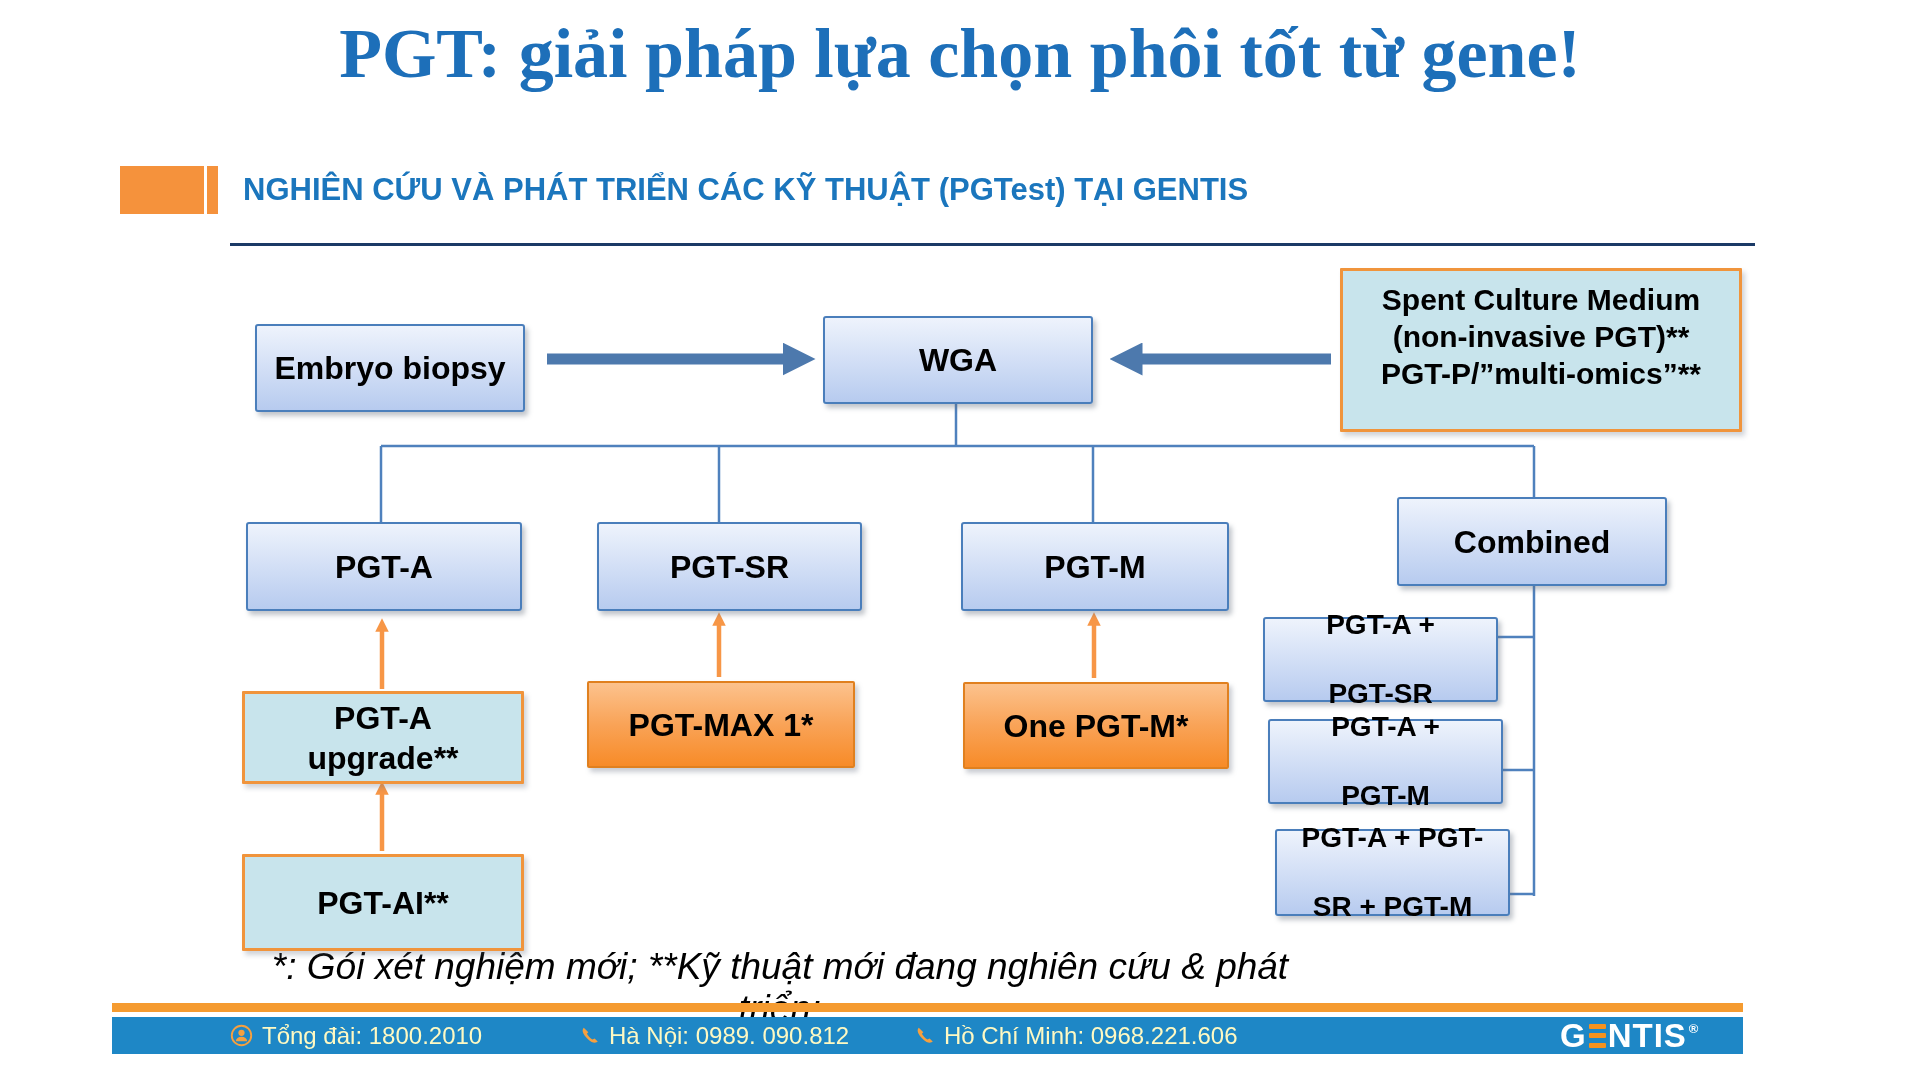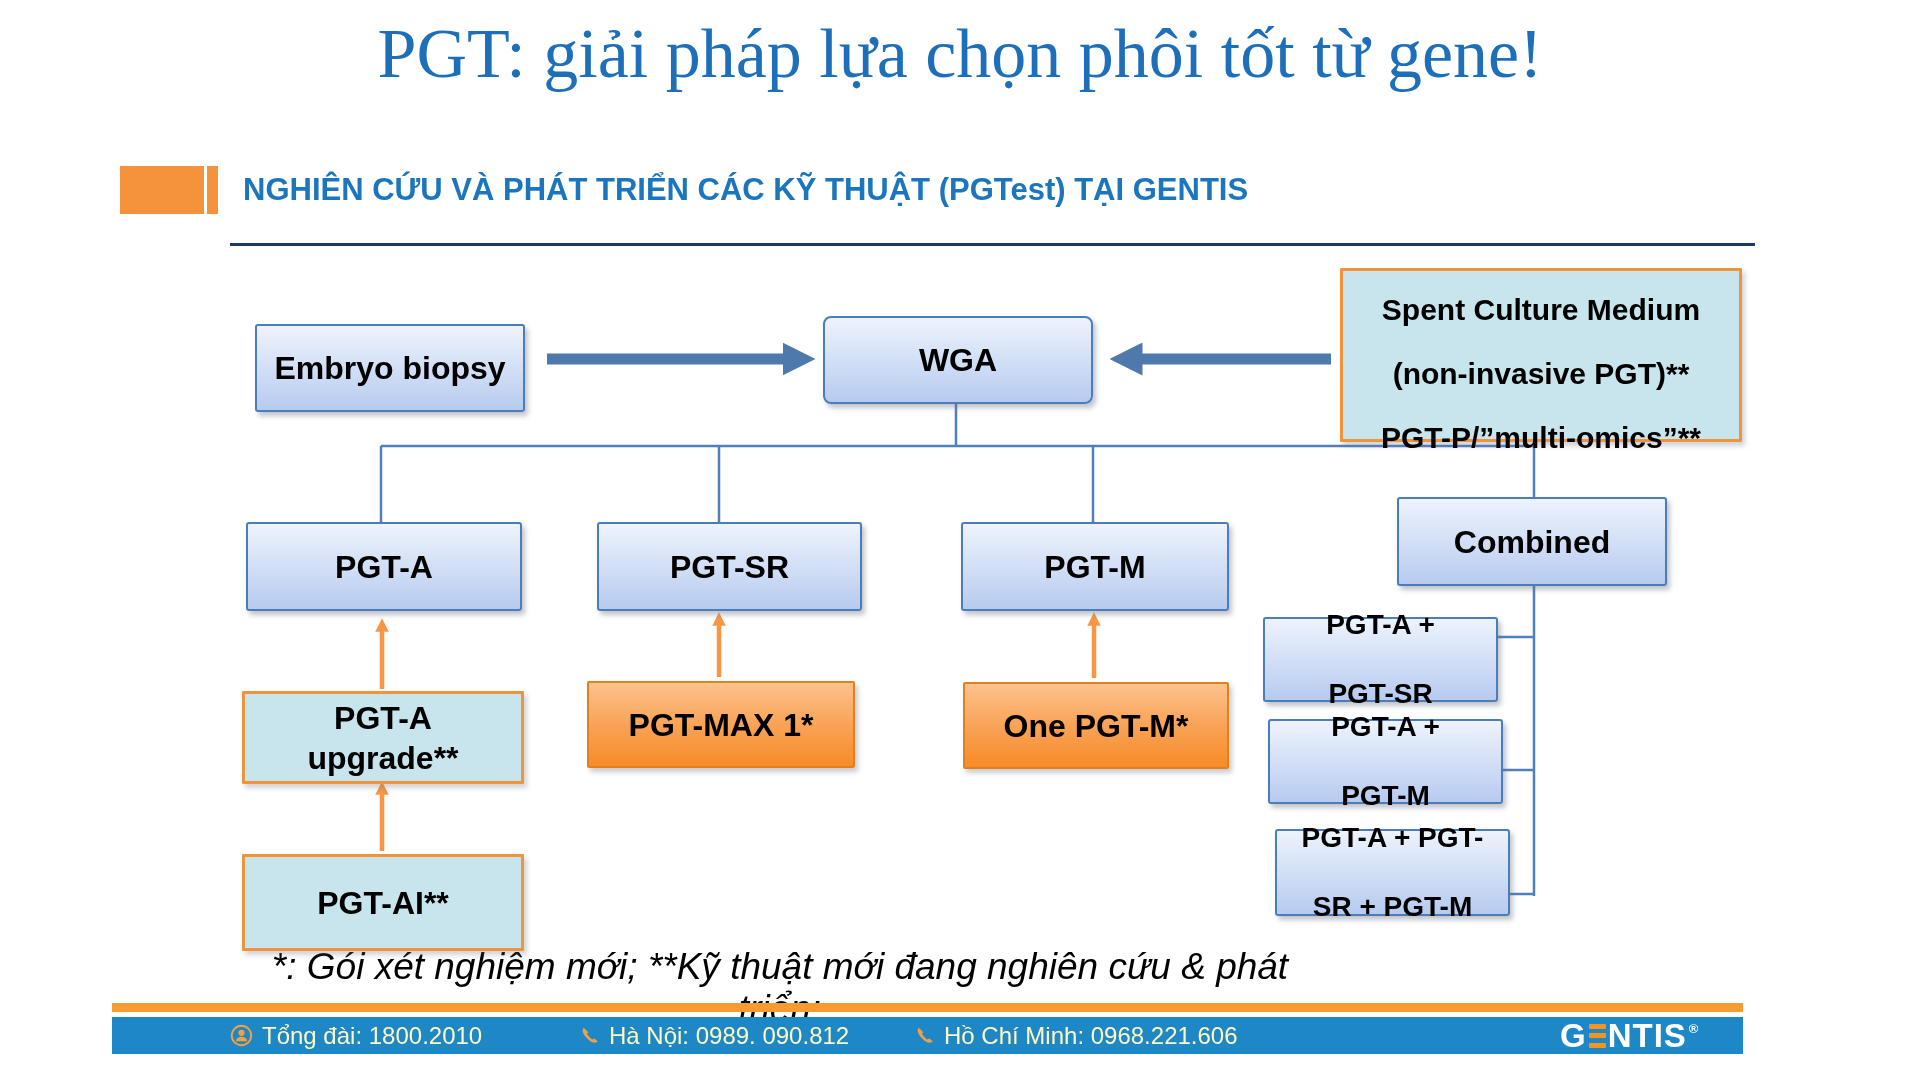--- a/index.html
+++ b/index.html
@@ -1,21 +1,21 @@
 <!DOCTYPE html>
 <html><head>
 <meta charset="utf-8">
 <style>
   html,body{margin:0;padding:0;background:#ffffff;}
   .slide{position:relative;width:1920px;height:1080px;background:#ffffff;overflow:hidden;
          font-family:"Liberation Sans","DejaVu Sans",sans-serif;}
 
   
   .title{position:absolute;top:14px;left:0;width:100%;text-align:center;
-         font-family:"Liberation Serif","DejaVu Serif",serif;font-weight:normal;
+         font-family:"Liberation Serif","DejaVu Serif",serif;font-weight:bold;
          font-size:70px;color:#1d6fb9;letter-spacing:0px;}
 
   
   .accent-block{position:absolute;left:120px;top:166px;width:84px;height:48px;background:#f5923c;}
   .accent-tick{position:absolute;left:207px;top:166px;width:11px;height:48px;background:#f5923c;}
   .section-heading{position:absolute;left:243px;top:166px;height:48px;line-height:48px;
                    font-size:31px;font-weight:bold;color:#1b76bd;white-space:nowrap;}
   .divider{position:absolute;left:230px;top:243px;width:1525px;height:3px;background:#1b3a66;}
 
   
@@ -27,21 +27,21 @@
   .node .line{display:block;}
   .blue{background:linear-gradient(180deg,#eef3fc 0%,#d8e3f7 40%,#b7cbef 100%);
         border:2px solid #4a7ebb;border-radius:3px;
         box-shadow:3px 4px 5px rgba(100,110,125,.4);font-size:32px;}
   .teal{background:#c8e4ec;border:3px solid #f0943c;border-radius:1px;
         box-shadow:3px 4px 5px rgba(100,110,125,.3);font-size:32px;}
   .orange{background:linear-gradient(180deg,#fcc28d 0%,#f9a357 50%,#f78b28 100%);
         border:2px solid #e0801f;border-radius:2px;
         box-shadow:3px 4px 5px rgba(100,110,125,.35);font-size:32px;}
   .small-label{font-size:28px;line-height:1.3;gap:32px;}
-  .spent{justify-content:flex-start;padding-top:20px;font-size:30px;line-height:1.24;gap:27px;}
+  .spent{justify-content:flex-start;padding-top:10px;font-size:30px;line-height:1.24;}
 
   
   .footnote{position:absolute;left:230px;top:946px;width:1100px;text-align:center;
             font-style:italic;font-size:37px;color:#000;}
 
   
   .footer-accent{position:absolute;left:112px;top:1003px;width:1631px;height:9px;background:#f59b30;}
   .footer-bar{position:absolute;left:112px;top:1017px;width:1631px;height:37px;background:#1e87c6;z-index:2;}
   .f-item{position:absolute;top:0;height:37px;display:flex;align-items:center;gap:9px;
           color:#fef9c3;font-weight:normal;font-size:24px;white-space:nowrap;}
@@ -96,21 +96,21 @@
       <path d="M382,851 V793" marker-end="url(#ah-orange)"></path>
       <path d="M719,677 V624" marker-end="url(#ah-orange)"></path>
       <path d="M1094,678 V624" marker-end="url(#ah-orange)"></path>
     </g>
   </svg>
 
   <div class="node blue" style="left:255px;top:324px;width:266px;height:84px;">
     <span>Embryo biopsy</span>
   </div>
 
-  <div class="node blue" style="left:823px;top:316px;width:266px;height:84px;border-radius:8px;">
+  <div class="node blue" style="left:823px;top:316px;width:266px;height:84px;">
     <span>WGA</span>
   </div>
 
   <div class="node teal spent" style="left:1340px;top:268px;width:396px;height:148px;">
     <span class="line">Spent Culture Medium</span>
     <span class="line">(non-invasive PGT)**</span>
     <span class="line">PGT-P/”multi-omics”**</span>
   </div>
 
   <div class="node blue" style="left:246px;top:522px;width:272px;height:85px;">

